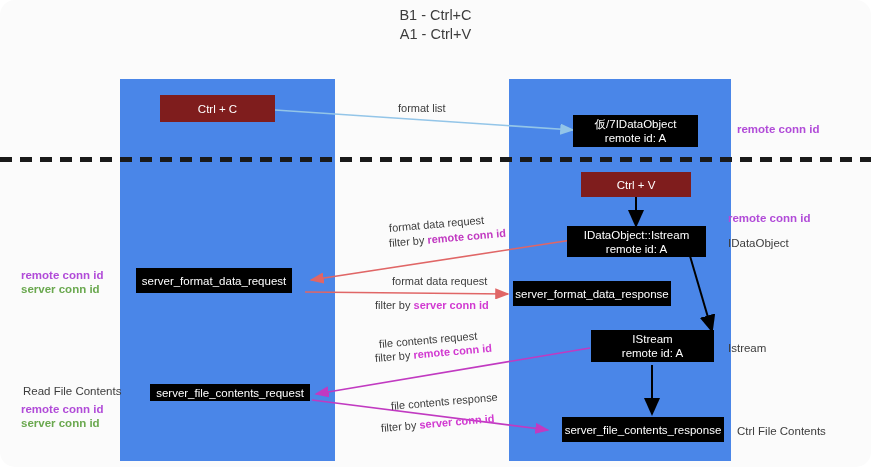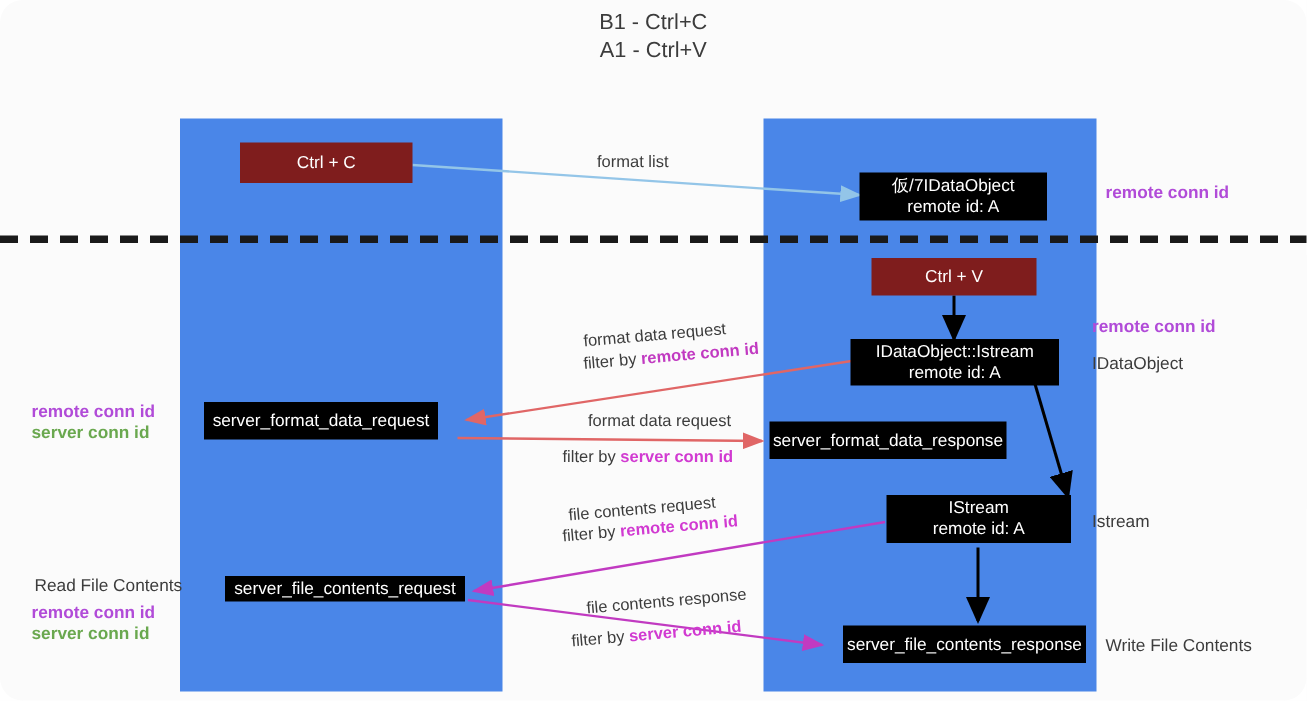--- a/index.html
+++ b/index.html
@@ -224,21 +224,21 @@
   </div>
 
   <div class="abs sidelabel lbl-purple" style="left:737px; top:122px;">remote conn id</div>
 
   <div class="abs sidelabel lbl-purple" style="left:728px; top:211px;">remote conn id</div>
 
   <div class="abs sidelabel lbl-plain" style="left:728px; top:236px;">IDataObject</div>
 
   <div class="abs sidelabel lbl-plain" style="left:728px; top:341px;">Istream</div>
 
-  <div class="abs sidelabel lbl-plain" style="left:737px; top:424px;">Write File Contents</div>
+  <div class="abs sidelabel lbl-plain" style="left:737px; top:424px;">Ctrl File Contents</div>
 
   <div class="abs sidelabel lbl-purple" style="left:21px; top:268px;">remote conn id</div>
   <div class="abs sidelabel lbl-green" style="left:21px; top:282px;">server conn id</div>
 
   <div class="abs sidelabel lbl-plain" style="left:23px; top:384px;">Read File Contents</div>
   <div class="abs sidelabel lbl-purple" style="left:21px; top:402px;">remote conn id</div>
   <div class="abs sidelabel lbl-green" style="left:21px; top:416px;">server conn id</div>
 
 </div>
 

